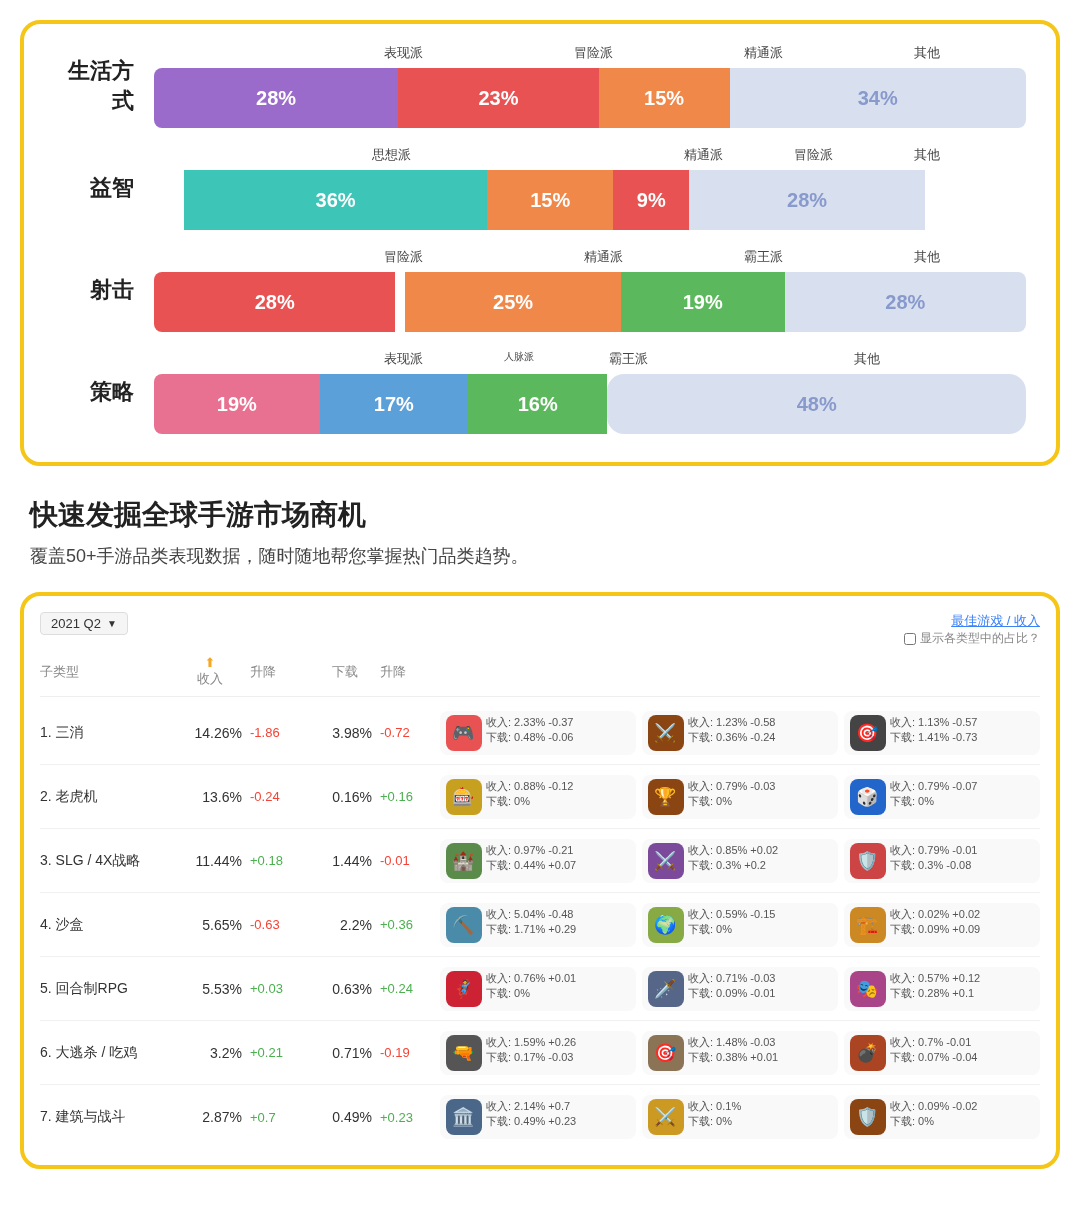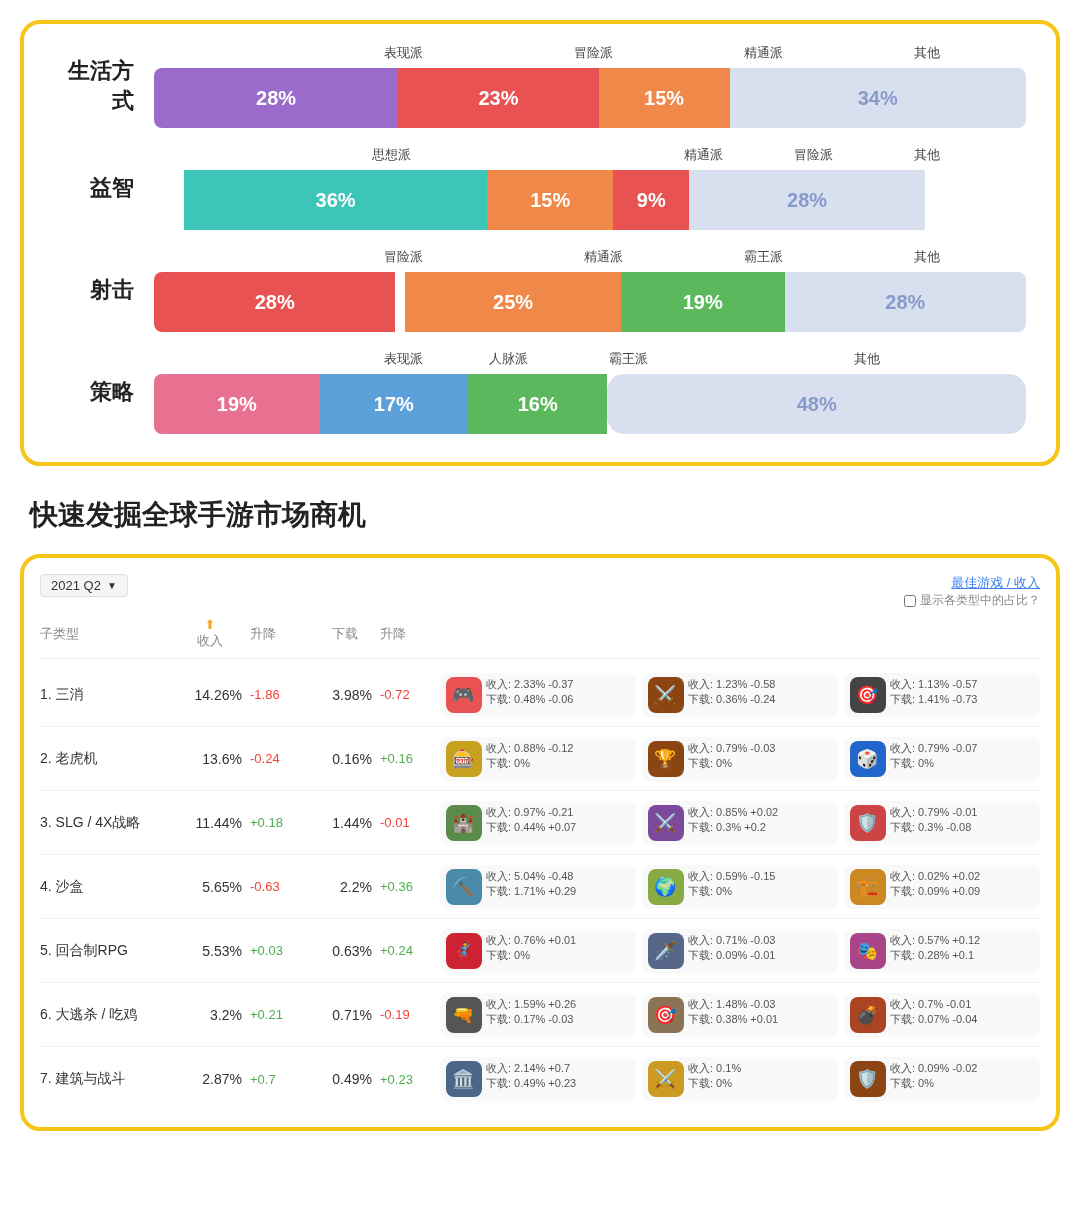--- a/index.html
+++ b/index.html
@@ -195,37 +195,38 @@
             <div style="width: 19%; display: flex; align-items: center; justify-content: center; font-size: 20px; font-weight: bold; background: rgb(92, 184, 92); color: rgb(255, 255, 255);">19%</div>
             <div style="width: 28%; display: flex; align-items: center; justify-content: center; font-size: 20px; font-weight: bold; background: rgb(216, 224, 240); color: rgb(136, 153, 204);">28%</div>
           </div>
         </div>
       </div>
       <div class="genre-row">
         <div class="genre-label">策略</div>
         <div class="genre-content">
           <div style="position: relative; height: 20px; margin-bottom: 4px;">
             <span style="position: absolute; left: 230px; font-size: 13px; color: rgb(68, 68, 68); white-space: nowrap;">表现派</span>
-            <span style="position: absolute; left: 335px; font-size: 13px; color: rgb(68, 68, 68); white-space: nowrap;">人脉派</span>
+            <span style="position: absolute; left: 350px; font-size: 10px; color: rgb(68, 68, 68); white-space: nowrap;">人脉派</span>
             <span style="position: absolute; left: 455px; font-size: 13px; color: rgb(68, 68, 68); white-space: nowrap;">霸王派</span>
             <span style="position: absolute; left: 700px; font-size: 13px; color: rgb(68, 68, 68); white-space: nowrap;">其他</span>
           </div>
           <div style="display: flex; height: 60px; border-radius: 8px; overflow: hidden; position: relative;">
             <div style="width: 19%; display: flex; align-items: center; justify-content: center; font-size: 20px; font-weight: bold; background: rgb(232, 112, 144); color: rgb(255, 255, 255);">19%</div>
             <div style="width: 17%; display: flex; align-items: center; justify-content: center; font-size: 20px; font-weight: bold; background: rgb(91, 160, 216); color: rgb(255, 255, 255);">17%</div>
             <div style="width: 16%; display: flex; align-items: center; justify-content: center; font-size: 20px; font-weight: bold; background: rgb(92, 184, 92); color: rgb(255, 255, 255);">16%</div>
             <div style="width: 48%; display: flex; align-items: center; justify-content: center; font-size: 20px; font-weight: bold; background: rgb(216, 224, 240); color: rgb(136, 153, 204); border-radius: 17px;">48%</div>
           </div>
         </div>
       </div>
     </div>
 </div>
 
 <div style="margin: 0 10px 20px 10px;">
   <div class="section-title">快速发掘全球手游市场商机</div>
+  <div class="section-desc">覆盖50+手游品类表现数据，随时随地帮您掌握热门品类趋势。</div>
 </div>
 
 <div class="bottom-card">
 
   <div style="display:flex; align-items:flex-start; margin-bottom:8px;">
     <div style="flex:0 0 420px; display:flex; align-items:center; gap:8px;">
       <div class="quarter-selector">
         <span>2021 Q2</span>
         <span style="font-size:10px;">▼</span>
       </div>

